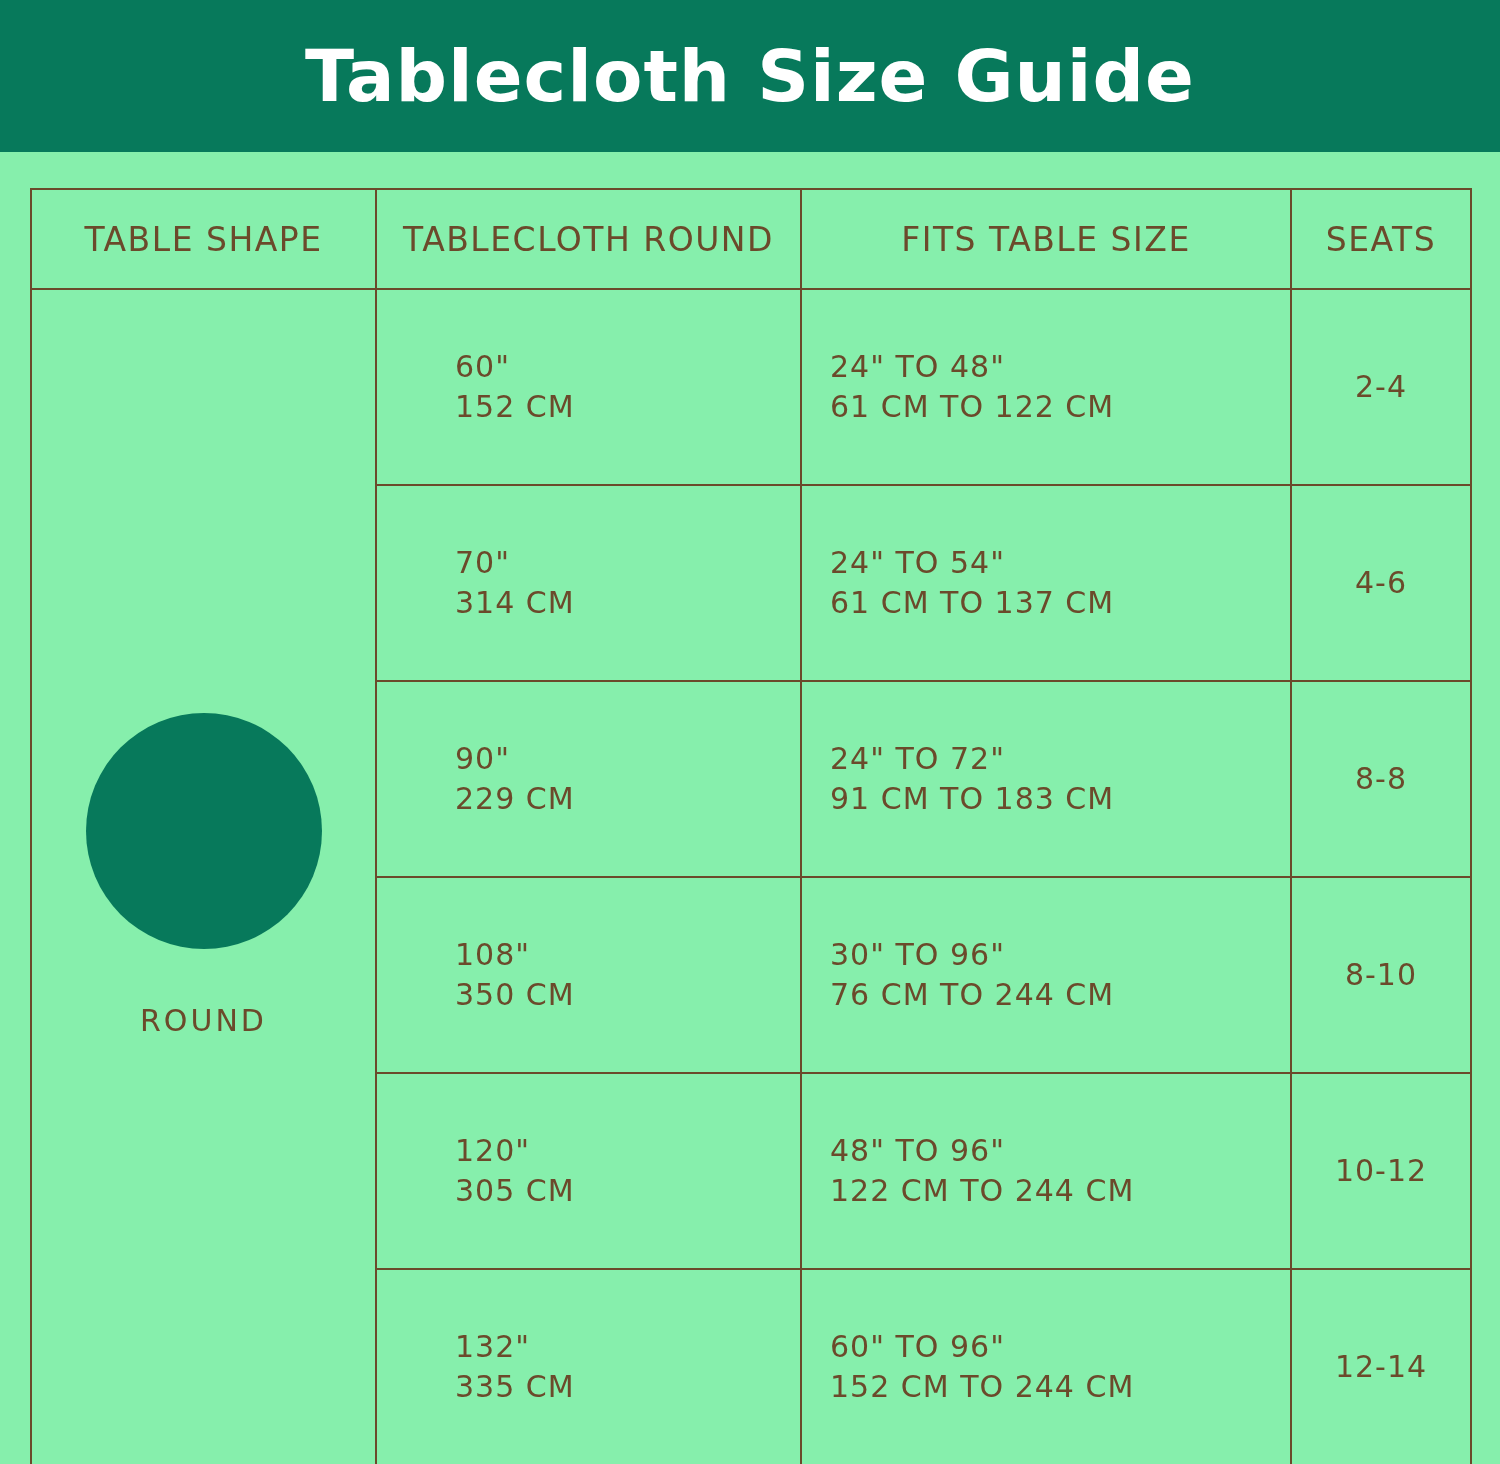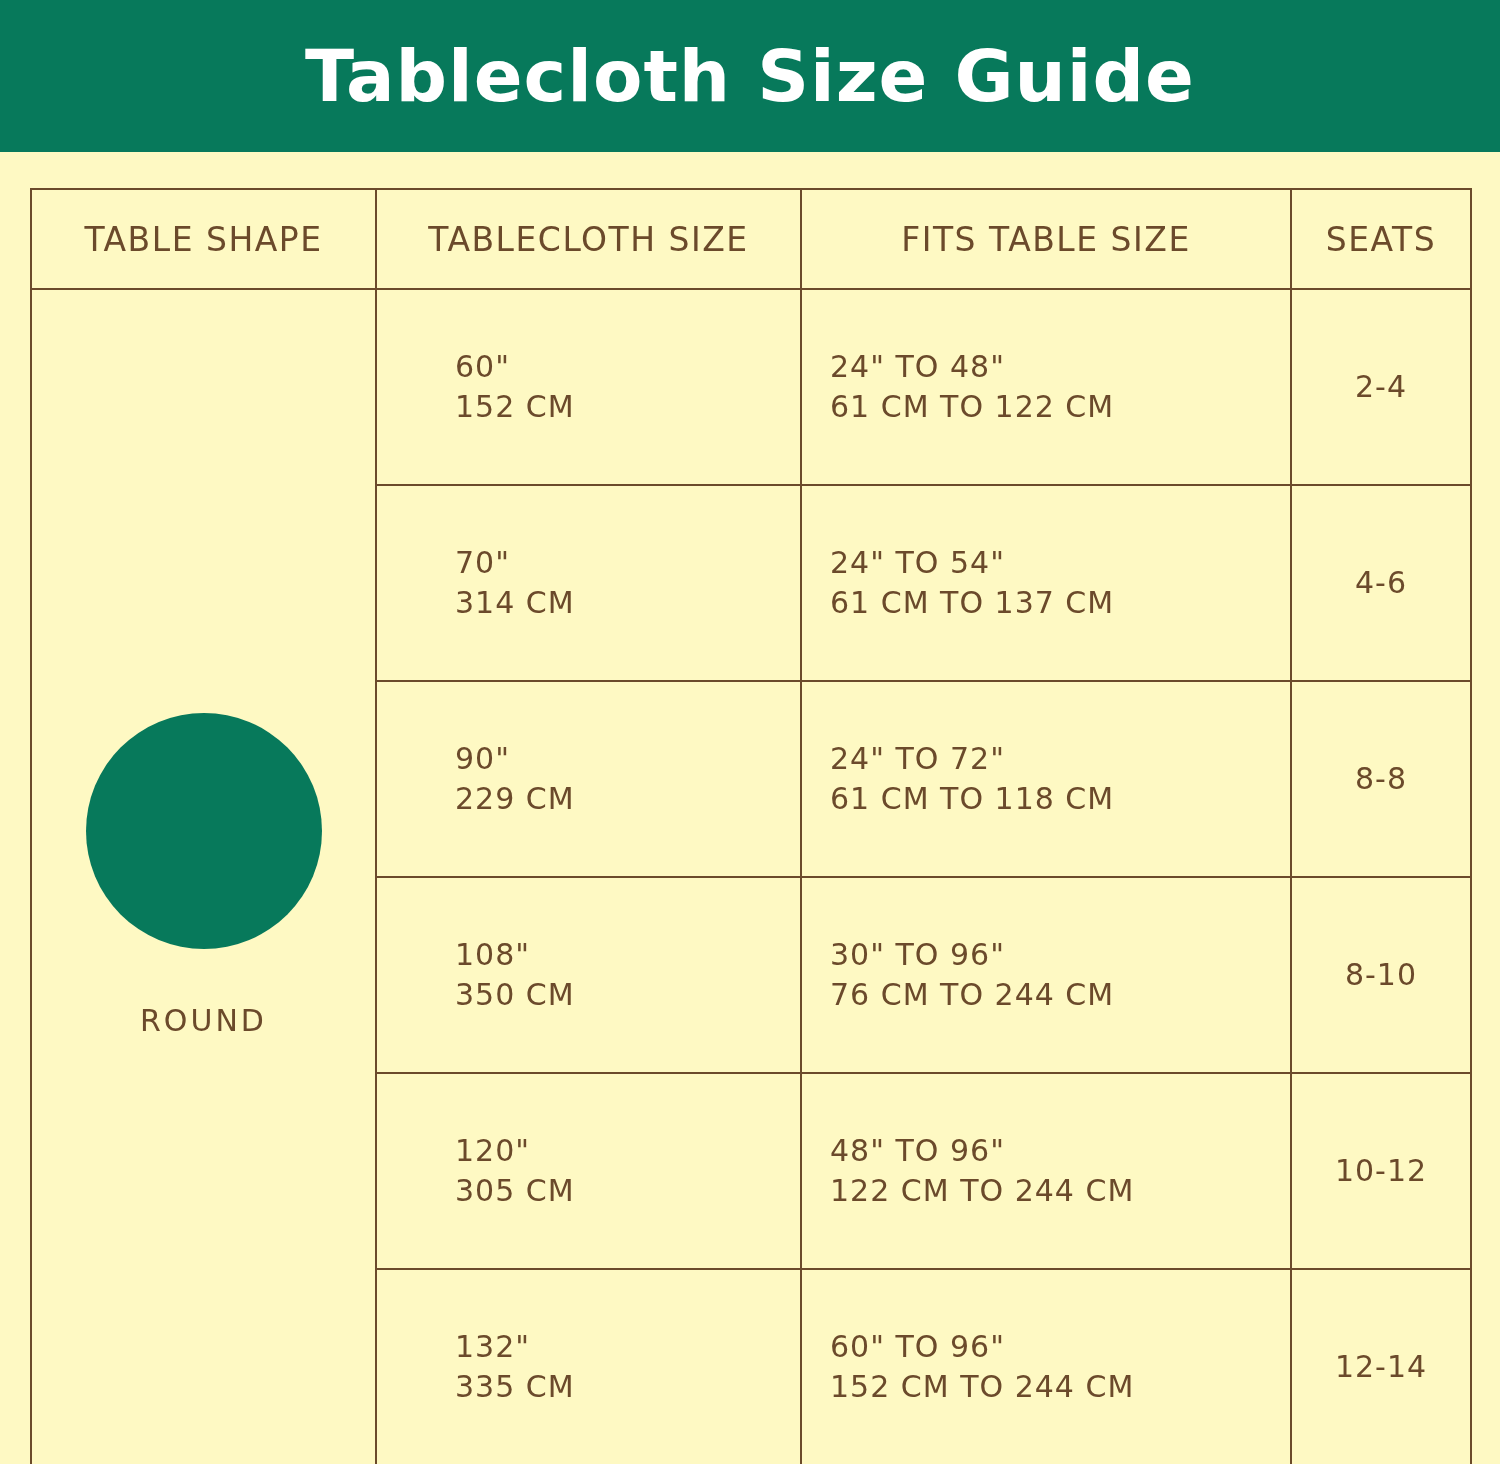--- a/index.html
+++ b/index.html
@@ -10,21 +10,21 @@
   body {
     width: 1500px;
     height: 1464px;
     font-family: "DejaVu Sans", sans-serif;
     overflow: hidden;
   }
   .page {
     position: relative;
     width: 1500px;
     height: 1464px;
-    background: #fef9c3;
+    background: #86efac;
   }
 
   
   .banner {
     width: 1500px;
     height: 152px;
     background: #07795b;
     display: flex;
     align-items: center;
     justify-content: center;
@@ -136,21 +136,21 @@
     <table class="size-guide">
       <colgroup>
         <col class="c-shape">
         <col class="c-cloth">
         <col class="c-fits">
         <col class="c-seats">
       </colgroup>
       <thead>
         <tr>
           <th class="left-pad">TABLE SHAPE</th>
-          <th>TABLECLOTH SIZE</th>
+          <th>TABLECLOTH ROUND</th>
           <th>FITS TABLE SIZE</th>
           <th>SEATS</th>
         </tr>
       </thead>
       <tbody>
 
         <tr>
           <td class="cell-shape" rowspan="6">
             <div class="shape-inner">
               <div class="circle"></div>
@@ -180,21 +180,21 @@
           <td class="cell-seats">4-6</td>
         </tr>
 
         <tr>
           <td class="cell-cloth">
             <span class="line2">90"</span>
             <span class="line2">229 CM</span>
           </td>
           <td class="cell-fits">
             <span class="line2">24" TO 72"</span>
-            <span class="line2">61 CM TO 118 CM</span>
+            <span class="line2">91 CM TO 183 CM</span>
           </td>
           <td class="cell-seats">8-8</td>
         </tr>
 
         <tr>
           <td class="cell-cloth">
             <span class="line2">108"</span>
             <span class="line2">350 CM</span>
           </td>
           <td class="cell-fits">

